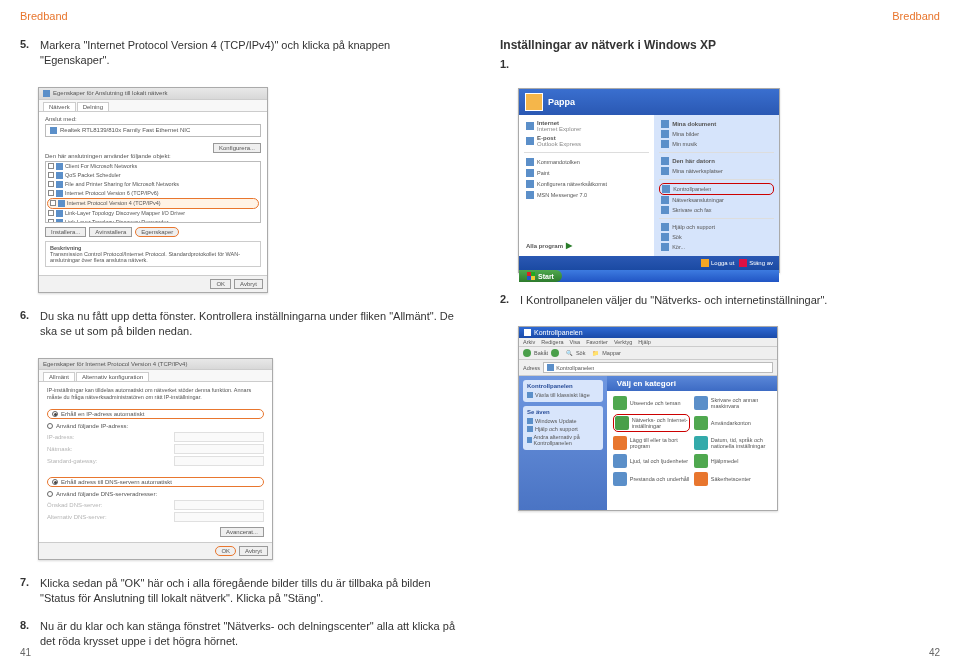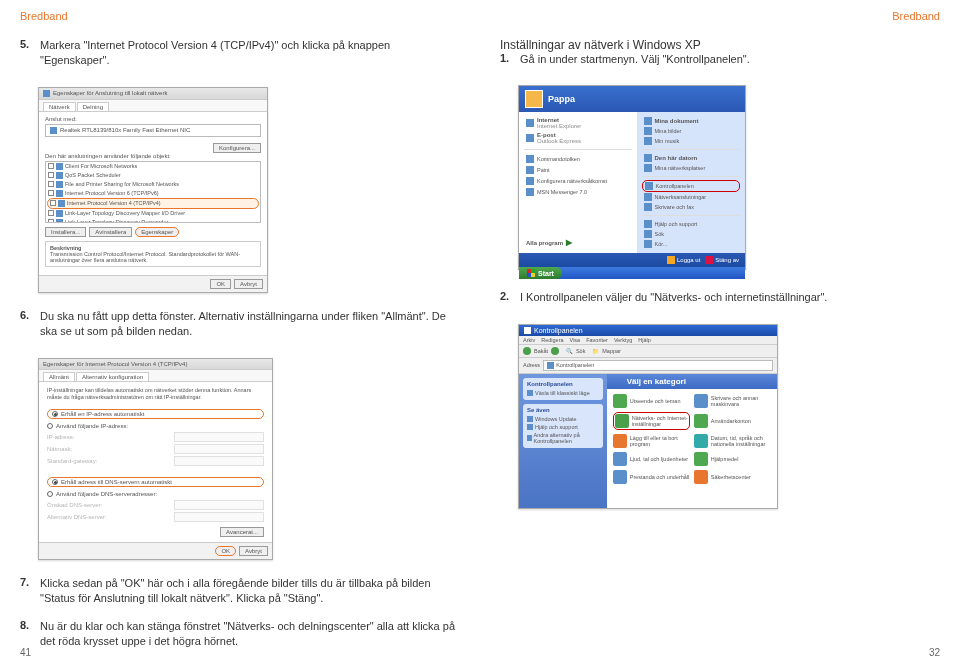--- a/index.html
+++ b/index.html
@@ -31,21 +31,21 @@
     font-weight: normal;
     border-bottom: 0;
     margin-bottom: 16px;
   }
   .left .header { text-align: left; }
   .right .header { text-align: right; }
   .step { margin-bottom: 12px; }
   .step-row { display: flex; gap: 6px; }
   .step-num { font-weight: bold; min-width: 14px; }
   .step-text { line-height: 1.4; }
-  .section-title { font-weight: normal; margin-bottom: 0; font-size: 12px; }
+  .section-title { font-weight: bold; margin-bottom: 6px; font-size: 12px; }
   .footer {
     position: absolute;
     bottom: 8px;
     font-size: 10px;
     color: #666;
   }
   .left .footer { left: 20px; }
   .right .footer { right: 20px; }
 
   
@@ -90,21 +90,21 @@
   .shot6 .radio .r.on::after{content:"";width:3px;height:3px;background:#444;border-radius:50%;position:absolute;top:1px;left:1px;}
   .shot6 .radio.hl { border:1px solid #e8762e; border-radius:7px; padding:1px 4px;}
   .shot6 .formrow { display:flex; justify-content:space-between; align-items:center; font-size:6px; margin:1px 0; opacity:0.45;}
   .shot6 .formrow .inp { width:90px; height:10px; border:1px solid #bbb; background:#f5f5f5;}
   .shot6 .sep { height:8px;}
   .shot6 .advrow { display:flex; justify-content:flex-end; margin-top:4px;}
   .shot6 .dlgbtns { display:flex; justify-content:flex-end; gap:3px; padding:3px 4px; border-top:1px solid #ccc; background:#f2f2f2;}
   .shot6 .okhl { border:1px solid #e8762e; border-radius:6px;}
 
   
-  .shotxp { width:228px; height:185px; background:linear-gradient(#3a6fcf,#1b4aa3); display:flex; flex-direction:column;}
+  .shotxp { width:262px; height:185px; background:linear-gradient(#3a6fcf,#1b4aa3); display:flex; flex-direction:column;}
   .shotxp .userbar { background:linear-gradient(#3a6fcf,#2a58b3); padding:4px 6px; display:flex; align-items:center; gap:5px;}
   .shotxp .avatar { width:18px; height:18px; background:#f5b64a; border:1px solid #fff;}
   .shotxp .uname { color:#fff; font-size:9px; font-weight:bold;}
   .shotxp .panels { flex:1; display:flex;}
   .shotxp .lpanel { width:52%; background:#fff; padding:4px 5px; display:flex; flex-direction:column; gap:1px;}
   .shotxp .rpanel { width:48%; background:#d6e4fb; padding:4px 5px; display:flex; flex-direction:column;}
   .shotxp .it { display:flex; align-items:center; gap:3px; font-size:5.5px; padding:1px 2px;}
   .shotxp .it .ic { width:8px; height:8px; background:#5b8fc9; display:inline-block;}
   .shotxp .it.bold { font-weight:bold; font-size:6px;}
   .shotxp .rpanel .it.bold{font-weight:bold;}
@@ -133,21 +133,21 @@
   .shotcp .navic.g{background:#4a9f4a;}
   .shotcp .addr { background:#efefef; font-size:5.5px; padding:2px 4px; border-bottom:1px solid #ccc; display:flex; gap:3px; align-items:center;}
   .shotcp .addr .box{flex:1;border:1px solid #bbb;background:#fff;padding:1px 3px;display:flex;align-items:center;gap:2px;}
   .shotcp .content { flex:1; display:flex;}
   .shotcp .side { width:34%; background:linear-gradient(#6f97e0,#4a74c4); padding:4px; display:flex; flex-direction:column; gap:4px;}
   .shotcp .sbox { background:#d8e5fb; border-radius:3px; padding:3px 4px; font-size:5.5px;}
   .shotcp .sbox .sh { color:#2a4e99; font-weight:bold; margin-bottom:2px; font-size:6px;}
   .shotcp .sbox .sl { display:flex; align-items:center; gap:2px; padding:1px 0;}
   .shotcp .sbox .sl .ic{width:6px;height:6px;background:#5b8fc9;display:inline-block;}
   .shotcp .main { flex:1; background:#fff; padding:0;}
-  .shotcp .catbar { background:linear-gradient(#5a87d8,#3d6bc4); color:#fff; font-size:8px; font-weight:bold; padding:3px 20px;}
+  .shotcp .catbar { background:linear-gradient(#5a87d8,#3d6bc4); color:#fff; font-size:8px; font-weight:bold; padding:3px 10px;}
   .shotcp .cats { padding:5px 6px; display:grid; grid-template-columns: 1fr 1fr; gap:4px 4px;}
   .shotcp .cat { display:flex; align-items:center; gap:3px; font-size:5.5px;}
   .shotcp .cat .cic { width:14px; height:14px; background:#5b8fc9; border-radius:2px; display:inline-block; flex-shrink:0;}
   .shotcp .cat.green .cic{background:#4fa84f;}
   .shotcp .cat.orange .cic{background:#e8762e;}
   .shotcp .cat.teal .cic{background:#3aa;}
   .shotcp .cat.hl { border:1px solid #c00; border-radius:5px; padding:1px;}
 
 </style>
 </head>
@@ -233,21 +233,21 @@
       </div>
       <div class="dlgbtns">
         <div class="btnmini">OK</div>
         <div class="btnmini">Avbryt</div>
       </div>
     </div>
 
     <div class="step">
       <div class="step-row">
         <div class="step-num">6.</div>
-        <div class="step-text">Du ska nu fått upp detta fönster. Alternativ inställningarna under fliken "Allmänt". De ska se ut som på bilden nedan.</div>
+        <div class="step-text">Du ska nu fått upp detta fönster. Kontrollera inställningarna under fliken "Allmänt". De ska se ut som på bilden nedan.</div>
       </div>
     </div>
 
     <div class="shot shot6">
       <div class="titlebar">Egenskaper för Internet Protocol Version 4 (TCP/IPv4)</div>
       <div class="tabs">
         <div class="tab">Allmänt</div>
         <div class="tab">Alternativ konfiguration</div>
       </div>
       <div class="body">
@@ -315,21 +315,20 @@
     <div class="footer">41</div>
   </div>
 
   <div class="halfpage right">
     <div class="header">Bredband</div>
 
     <div class="section-title">Inställningar av nätverk i Windows XP</div>
     <div class="step">
       <div class="step-row">
         <div class="step-num">1.</div>
-        <div class="step-text">Gå in under startmenyn. Välj "Kontrollpanelen".</div>
       </div>
     </div>
 
     <div class="shot shotxp" style="margin-left:18px;">
       <div class="userbar">
         <div class="avatar"></div>
         <div class="uname">Pappa</div>
       </div>
       <div class="panels">
         <div class="lpanel">
@@ -533,15 +532,15 @@
               </div>
             <div class="cat orange">
                 <span class="cic"></span>
                 <span>Säkerhetscenter</span>
               </div>
           </div>
         </div>
       </div>
     </div>
 
-    <div class="footer">32</div>
+    <div class="footer">42</div>
   </div>
 </div>
 
 </body></html>

